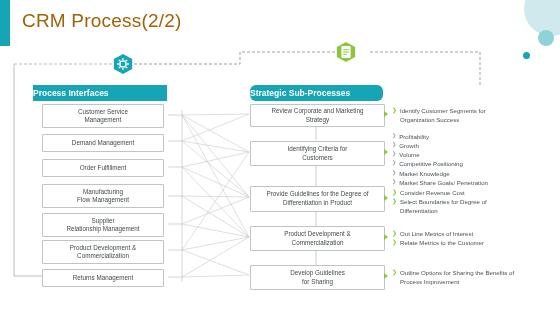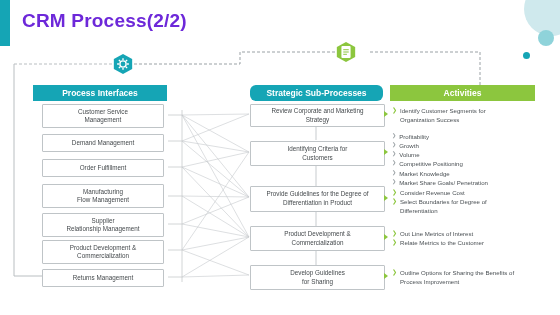--- a/index.html
+++ b/index.html
@@ -2,29 +2,29 @@
 <html><head>
 <meta charset="utf-8">
 <style>
   html,body{margin:0;padding:0;}
   body{width:560px;height:315px;background:#ffffff;font-family:"Liberation Sans",sans-serif;overflow:hidden;position:relative;}
 
   .slide{position:absolute;left:0;top:0;width:560px;height:315px;background:#ffffff;}
 
   
   .corner-block{position:absolute;left:0;top:0;width:10px;height:46px;background:#15a5b5;}
-  .title{position:absolute;left:22px;top:10px;font-size:19px;font-weight:bold;color:#6d28d9;letter-spacing:.2px;}
+  .title{position:absolute;left:22px;top:10px;font-size:19px;font-weight:normal;color:#a16207;letter-spacing:.2px;}
 
   
   .deco-c1{position:absolute;right:-18px;top:-18px;width:54px;height:54px;border-radius:50%;background:#cfe9ed;}
   .deco-c2{position:absolute;right:6px;top:30px;width:16px;height:16px;border-radius:50%;background:#8fd3da;}
   .deco-c3{position:absolute;right:30px;top:52px;width:7px;height:7px;border-radius:50%;background:#15a5b5;}
 
   
-  .col-head{position:absolute;height:16px;line-height:16px;text-align:center;color:#ffffff;font-size:8.5px;font-weight:bold;}
+  .col-head{position:absolute;height:16px;line-height:16px;text-align:left;color:#ffffff;font-size:8.5px;font-weight:bold;}
   .head-pi{left:33px;top:85px;width:134px;background:#15a5b5;}
   .head-ssp{left:250px;top:85px;width:133px;background:#15a5b5;border-radius:6px;}
   .head-act{left:390px;top:85px;width:145px;background:#8cc63e;}
 
   
   .pi-box{position:absolute;left:42px;width:120px;border:1px solid #bfc4c7;background:#ffffff;color:#44494c;
           font-size:6.3px;text-align:center;display:flex;align-items:center;justify-content:center;
           line-height:1.35;border-radius:1px;}
   .pi-box span{display:block;padding:0 3px;white-space:pre-line;}
 
@@ -128,21 +128,20 @@
       <g stroke="#8cc63e" stroke-width="1.1">
         <path d="M9 9.5 L15 9.5"></path>
           <path d="M9 12 L15 12"></path>
           <path d="M9 14.5 L13 14.5"></path>
       </g>
     </svg>
   </div>
 
   <div class="col-head head-pi">Process Interfaces</div>
   <div class="col-head head-ssp">Strategic Sub-Processes</div>
-  <div class="col-head head-act">Activities</div>
 
   <div class="pi-box" style="top:104px;height:22px;">
     <span>Customer Service
 Management</span>
   </div>
   <div class="pi-box" style="top:134px;height:16px;">
     <span>Demand Management</span>
   </div>
   <div class="pi-box" style="top:159px;height:16px;">
     <span>Order Fulfillment</span>

